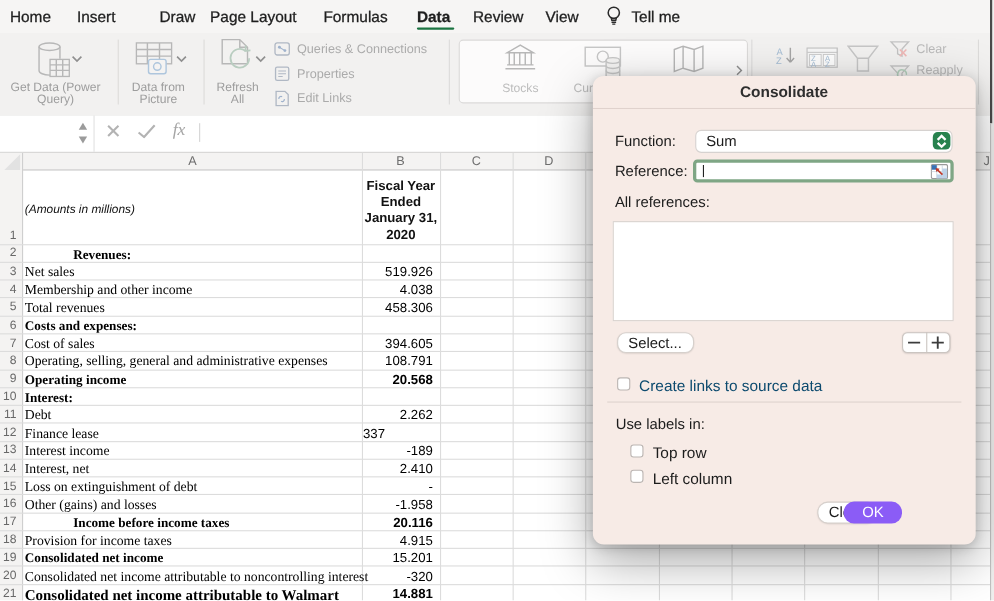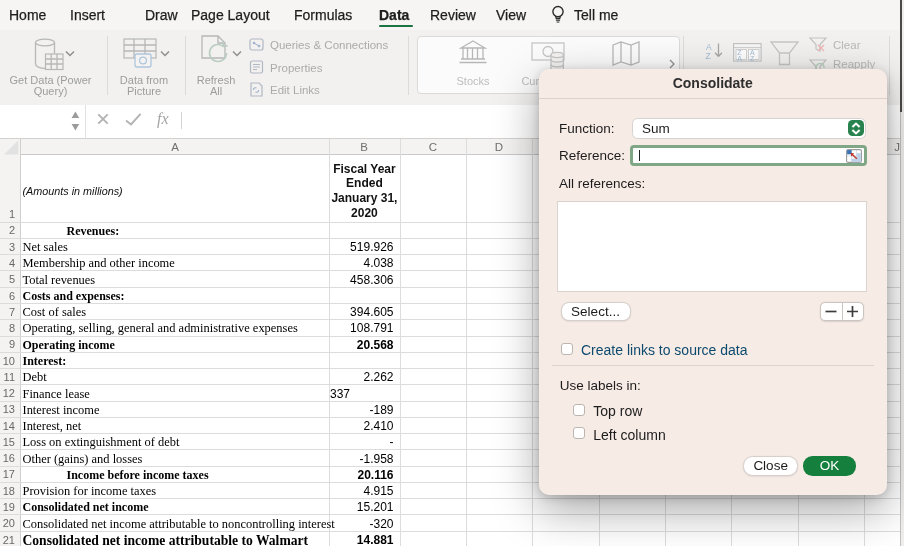--- a/index.html
+++ b/index.html
@@ -330,16 +330,16 @@
   <div class="abs" style="left:552px;top:364.5px;width:322px;height:1px;background:#ded3cd;"></div>
 
   <div class="abs" style="left:559.7px;top:377.5px;font-size:13.5px;color:#1c1c1c;">Use labels in:</div>
   <div class="abs" style="left:573.4px;top:403.6px;width:12px;height:12px;background:#fff;border:1px solid #bbb5b2;border-radius:3px;box-sizing:border-box;"></div>
   <div class="abs" style="left:593.3px;top:403px;font-size:14px;color:#1c1c1c;">Top row</div>
   <div class="abs" style="left:573.4px;top:427px;width:12px;height:12px;background:#fff;border:1px solid #bbb5b2;border-radius:3px;box-sizing:border-box;"></div>
   <div class="abs" style="left:593.3px;top:426.5px;font-size:14px;color:#1c1c1c;">Left column</div>
 
   <div class="abs" style="left:742.9px;top:456.3px;width:55.5px;height:19.4px;background:#fff;border:1px solid #d6d0cc;border-radius:9.5px;box-sizing:border-box;
        font-size:13.5px;color:#1b1b1b;text-align:center;line-height:18px;box-shadow:0 0.5px 1.5px rgba(0,0,0,0.12);">Close</div>
-  <div class="abs" style="left:803px;top:456.3px;width:53.2px;height:19.4px;background:#15803d;border-radius:9.5px;box-sizing:border-box;
+  <div class="abs" style="left:767px;top:456.3px;width:53.2px;height:19.4px;background:#8b5cf6;border-radius:9.5px;box-sizing:border-box;
        font-size:13.5px;color:#fff;text-align:center;line-height:19px;">OK</div>
 
 </div>
 
 </body></html>

